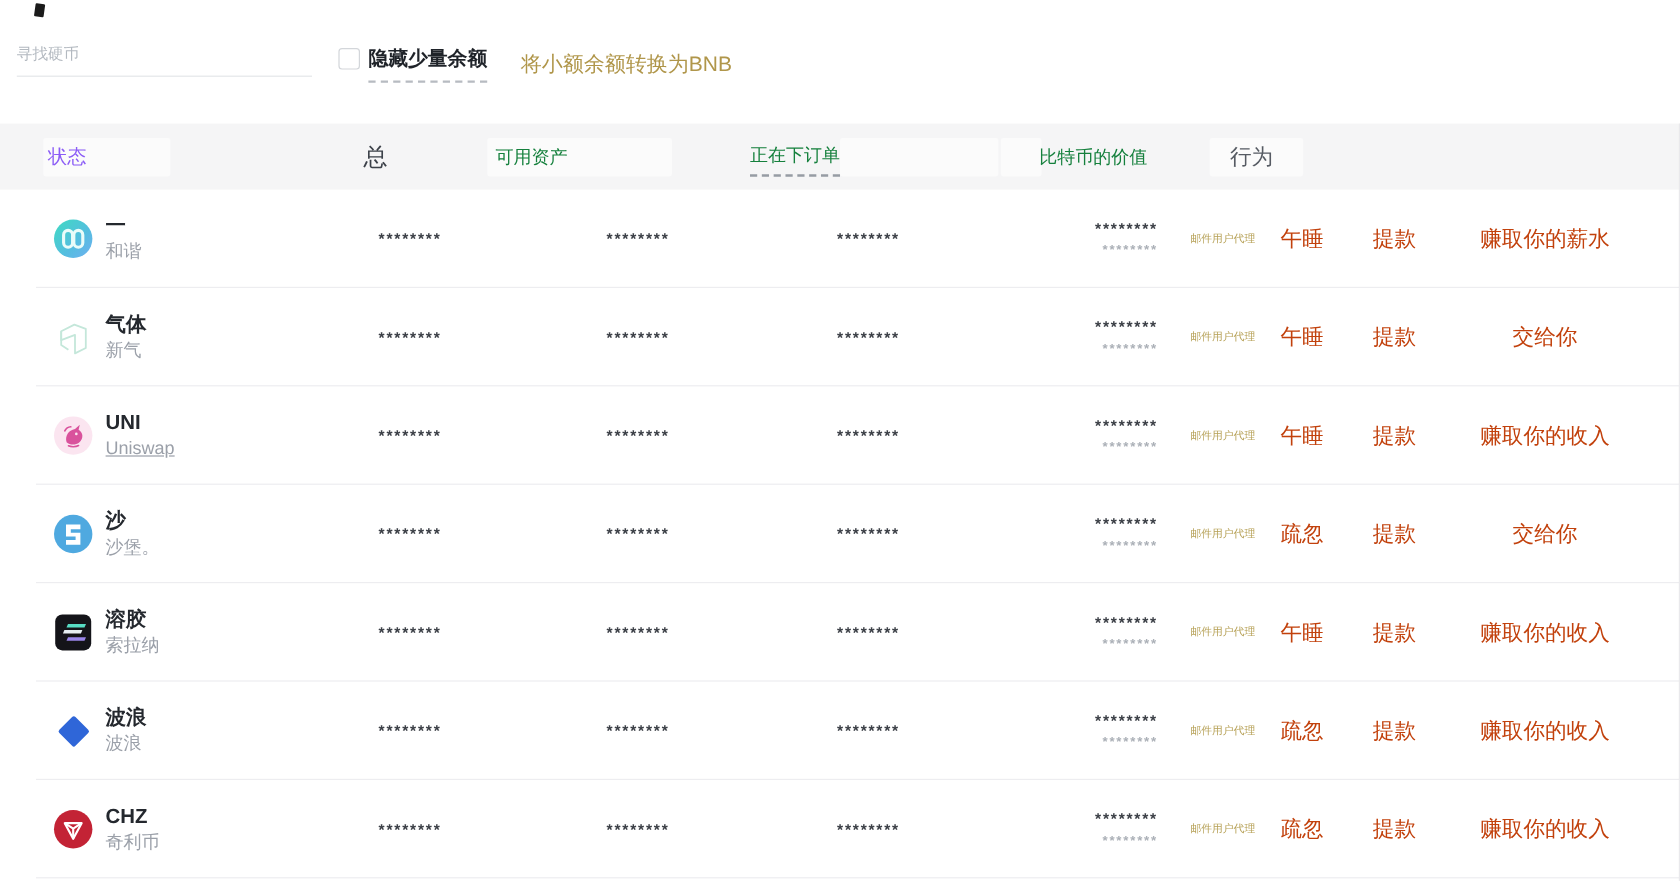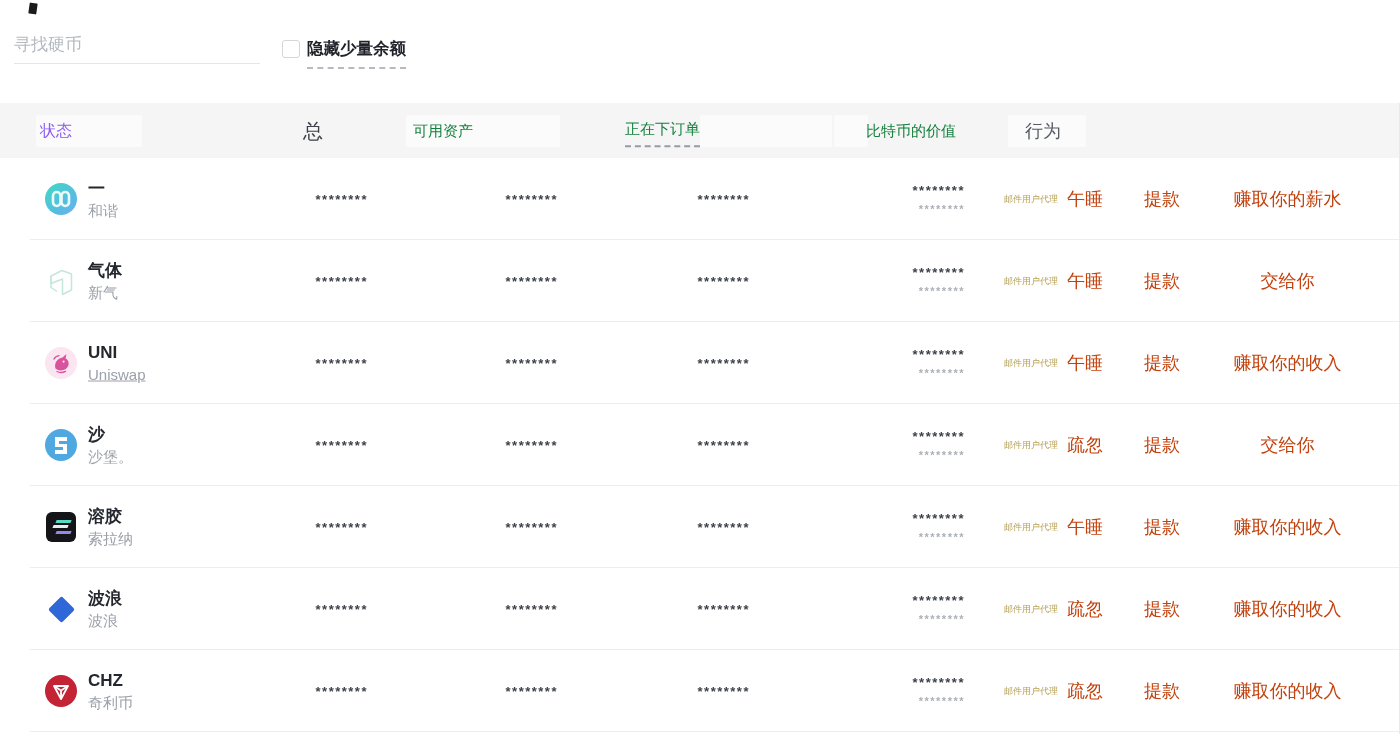--- a/index.html
+++ b/index.html
@@ -5,21 +5,21 @@
   * { margin:0; padding:0; box-sizing:border-box; }
   html,body { width:1400px; height:734px; background:#ffffff; overflow:hidden;
     font-family:"Liberation Sans","DejaVu Sans",sans-serif; }
 
   
   .topbar { position:relative; width:1400px; height:103px; background:#fff; }
   .artifact { position:absolute; left:29px; top:3px; width:8px; height:11px;
     background:#1b1b1b; border-radius:1px; transform:rotate(8deg); }
   .search-wrap { position:absolute; left:14px; top:26px; width:246px; }
   .search-input { width:246px; height:38px; border:none; outline:none;
-    border-bottom:1px solid #e4e6e9; font-size:17px; color:#3a3f46; background:transparent;
+    border-bottom:1px solid #e4e6e9; font-size:13px; color:#3a3f46; background:transparent;
     font-family:inherit; }
   .search-input::placeholder { color:#b3b9c0; }
   .hide-small { position:absolute; left:282px; top:38px; display:flex; align-items:flex-start; }
   .checkbox { appearance:none; -webkit-appearance:none; width:18px; height:18px;
     border:1.5px solid #d3d6da; border-radius:3px; background:#fff; margin-top:2px; cursor:pointer; }
   .hide-small-label { margin-left:7px; font-size:16.5px; font-weight:700; color:#1f2329;
     padding-bottom:7px; border-bottom:2px dashed #b7bbc1; cursor:pointer; }
   .convert-link { position:absolute; left:434px; top:41px; font-size:17.5px;
     color:#b0964a; text-decoration:none; cursor:pointer; }
 
@@ -48,21 +48,21 @@
   .coin-sub.sub-underline { text-decoration:underline; cursor:pointer; }
 
   .masked { font-size:13px; font-weight:700; letter-spacing:1.5px; color:#3b3f46; white-space:nowrap; }
   .cell-total    { position:absolute; left:230px; width:138px; top:50%; transform:translateY(-50%); text-align:right; }
   .cell-available{ position:absolute; left:420px; width:138px; top:50%; transform:translateY(-50%); text-align:right; }
   .cell-inorder  { position:absolute; left:612px; width:138px; top:50%; transform:translateY(-50%); text-align:right; }
   .cell-btc      { position:absolute; left:815px; width:150px; top:50%; transform:translateY(-50%); text-align:right; }
   .btc-fiat { font-size:11px; font-weight:700; letter-spacing:1.5px; color:#abb0b7; margin-top:5px; }
 
   .cell-agent { position:absolute; left:990px; width:58px; top:50%; transform:translateY(-50%);
-    font-size:9px; color:#b6a055; text-align:center; line-height:11px; cursor:pointer;margin-left:12px; }
+    font-size:9px; color:#b6a055; text-align:center; line-height:11px; cursor:pointer; }
   .action { position:absolute; top:50%; transform:translateY(-50%); font-size:18px; color:#c2410c;
     text-align:center; text-decoration:none; cursor:pointer; white-space:nowrap; }
   .action-1 { left:1055px; width:60px; }
   .action-2 { left:1130px; width:64px; }
   .action-3 { left:1205px; width:165px; }
 
   
   .icn { width:32px; height:32px; display:block; }
   .harmony-bg { width:32px; height:32px; border-radius:50%;
     background:linear-gradient(135deg,#41d8c4 5%,#55bde0 60%,#6fb0f0 100%);
@@ -88,20 +88,21 @@
 
 <div class="topbar">
   <div class="artifact"></div>
   <div class="search-wrap">
     <input class="search-input" type="text" placeholder="寻找硬币" style="">
   </div>
   <div class="hide-small">
     <input type="checkbox" class="checkbox" style="">
     <span class="hide-small-label">隐藏少量余额</span>
   </div>
+  <a class="convert-link">将小额余额转换为BNB</a>
 </div>
 
 <div class="thead">
   <span class="hl" style="left:36px;width:106px;"></span>
   <span class="hl" style="left:406px;width:154px;"></span>
   <span class="hl" style="left:700px;width:132px;"></span>
   <span class="hl" style="left:834px;width:34px;"></span>
   <span class="hl" style="left:1008px;width:78px;"></span>
   <span class="th th-status">状态</span>
   <span class="th th-total">总</span>

